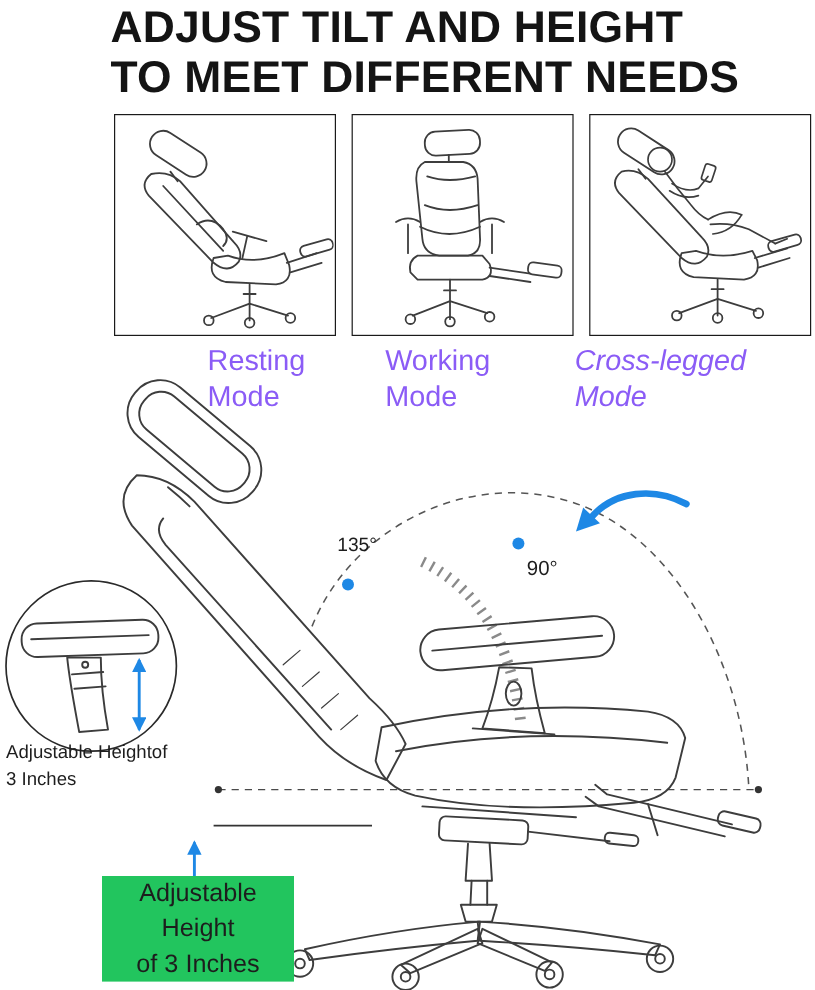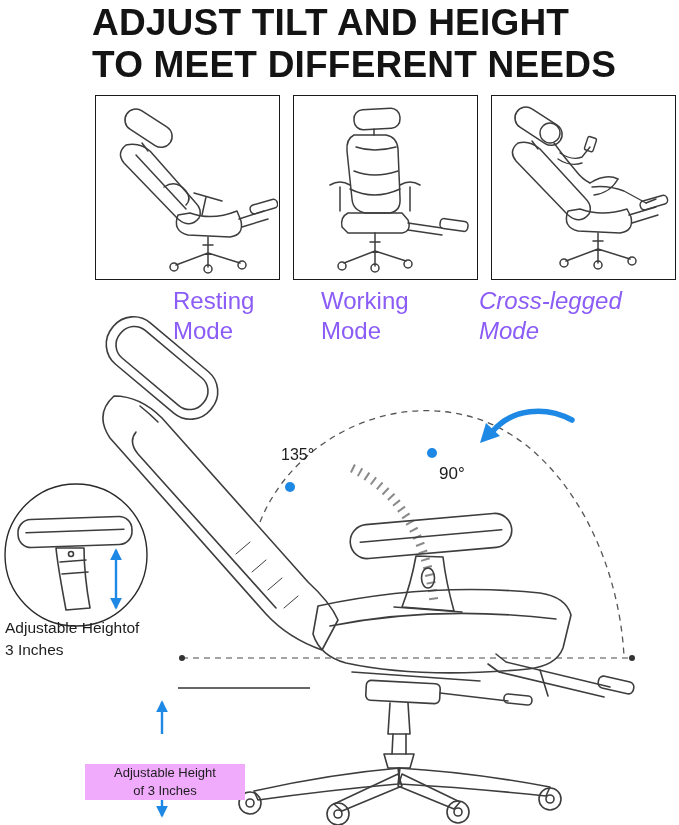--- a/index.html
+++ b/index.html
@@ -22,21 +22,21 @@
   .mode-label{margin-top:6px;font-size:24px;line-height:1.26;font-weight:500;color:#8b5cf6;}
   .mode-label span{display:block;}
   .mode:nth-child(1) .mode-label{margin-left:78px;}
   .mode:nth-child(2) .mode-label{margin-left:28px;}
   .mode:nth-child(3) .mode-label{margin-left:-12px;font-style:italic;}
   .main-illustration{position:absolute;left:0;top:310px;width:679px;height:515px;z-index:1;}
   .ann{position:absolute;color:#1d1d1d;z-index:4;}
   .ann-135{left:281px;top:446px;font-size:16px;}
   .ann-90{left:439px;top:421px;font-size:17px;margin-top:43px;}
   .ann-armrest{left:5px;top:617px;width:185px;font-size:15.5px;line-height:1.4;}
-  .ann-seat{left:85px;top:730px;width:160px;text-align:center;font-size:13px;line-height:1.4;background:#f0abfc;margin-top:34px;}
+  .ann-seat{left:85px;top:730px;width:160px;text-align:center;font-size:21px;line-height:1.4;background:#22c55e;}
   .ann span{display:block;}
 </style>
 </head>
 <body>
 
 <div class="page">
 
   <div class="title">
     <span>ADJUST TILT AND HEIGHT</span>
     <span>TO MEET DIFFERENT NEEDS</span>

